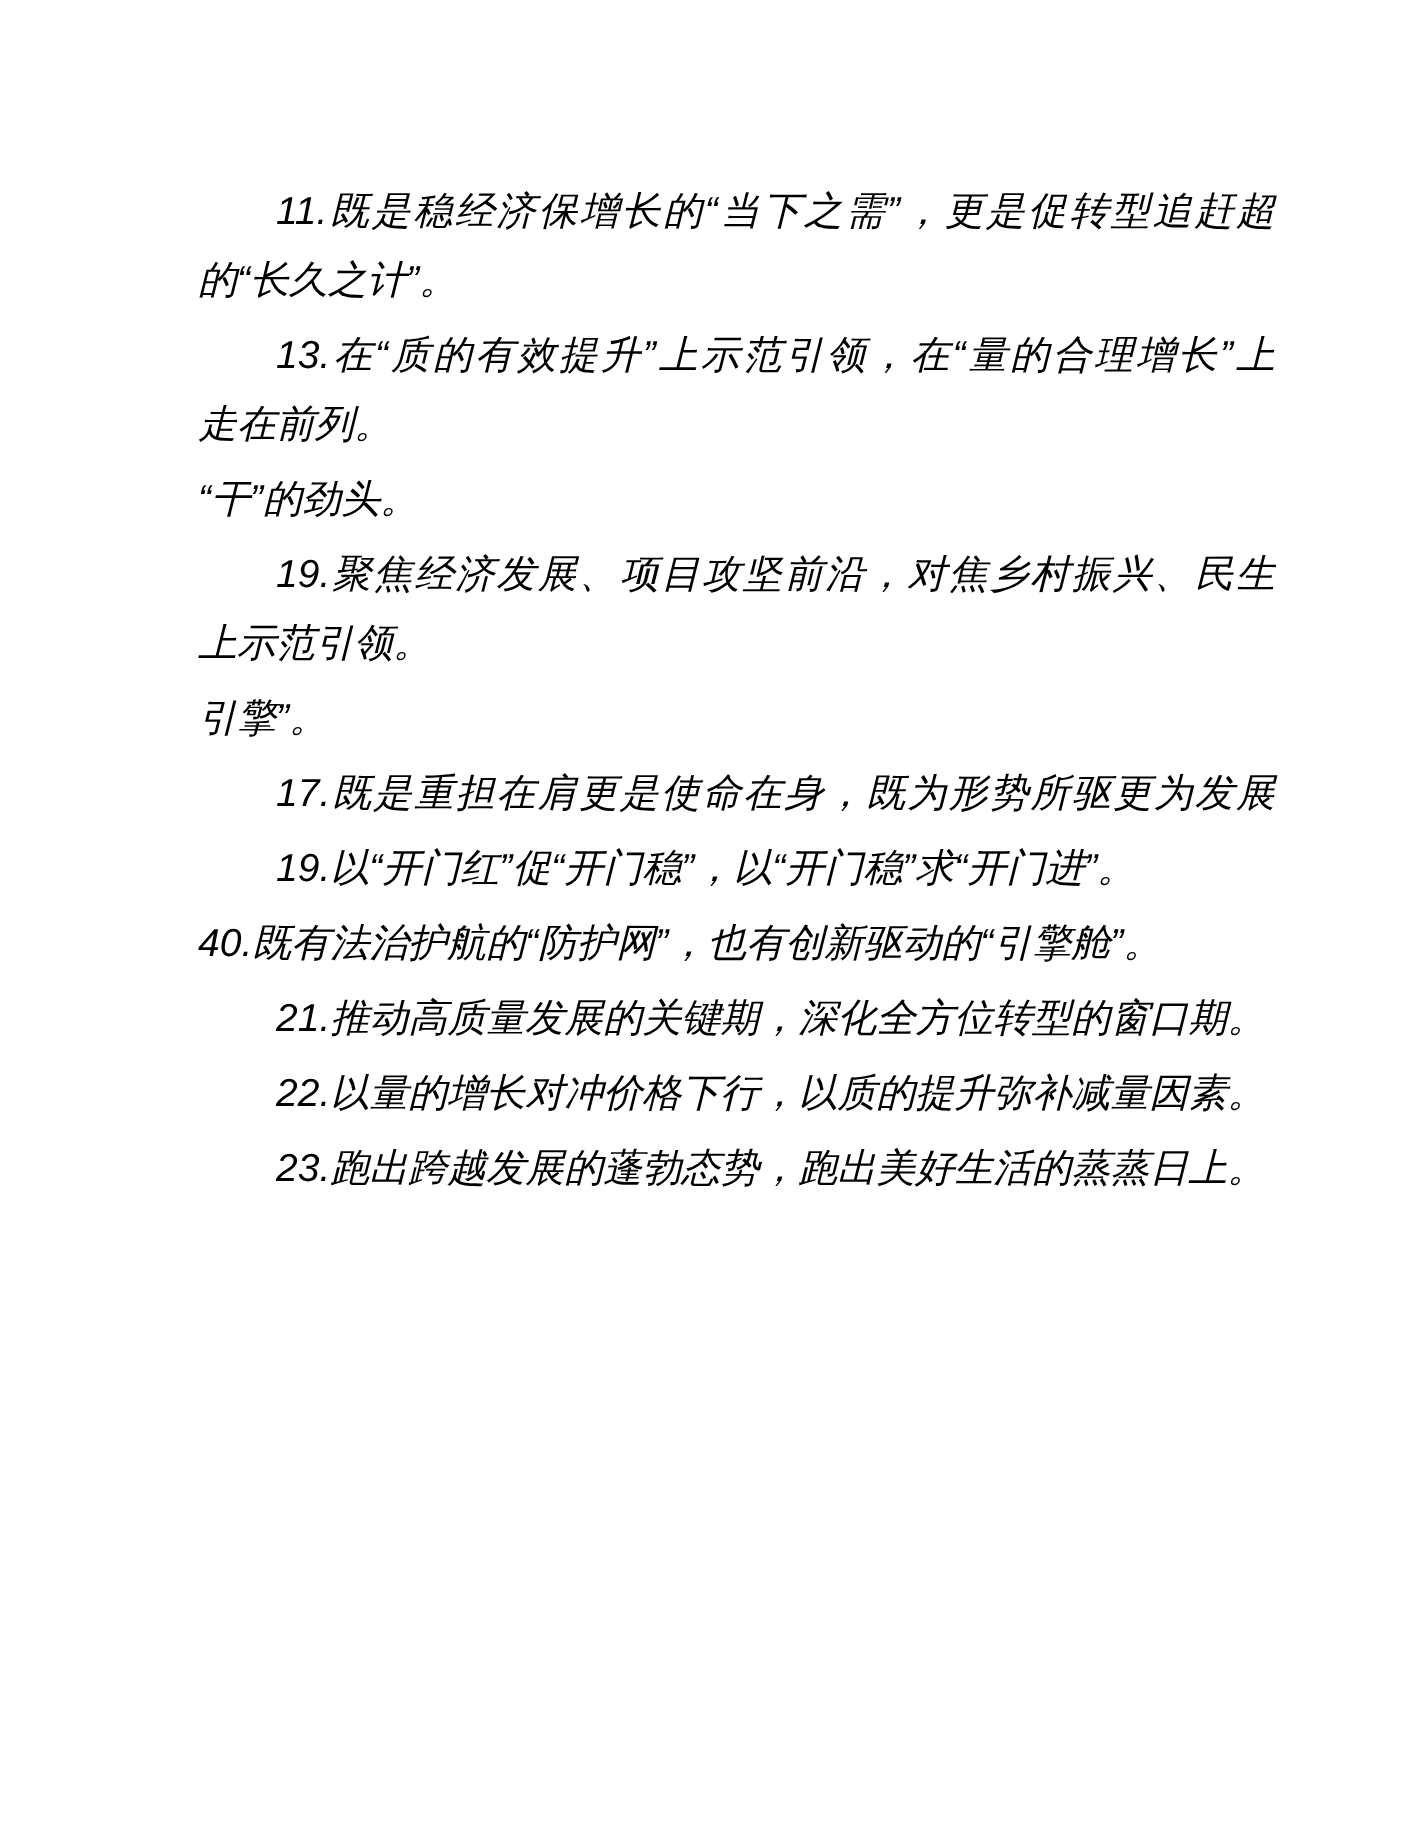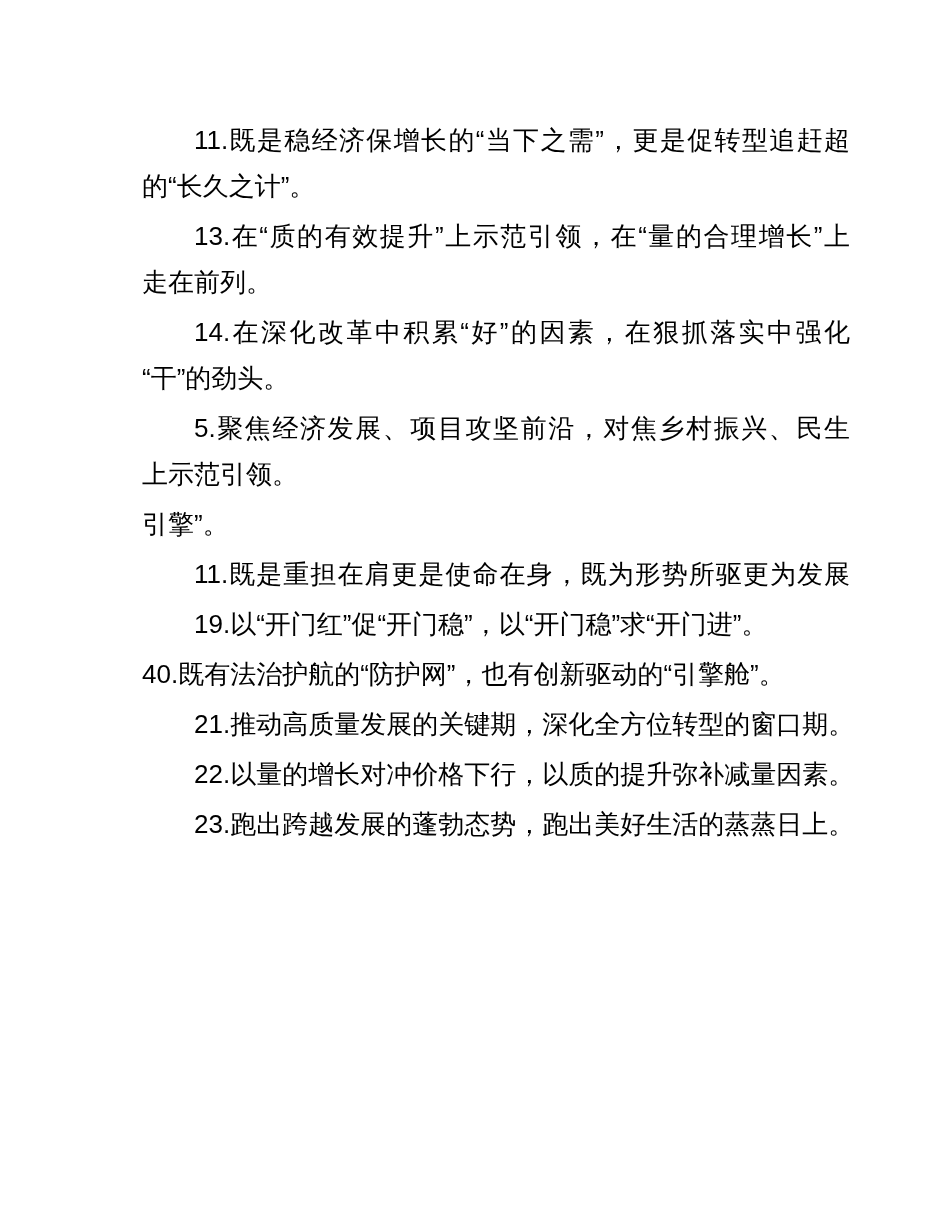--- a/index.html
+++ b/index.html
@@ -10,22 +10,23 @@
     overflow: hidden;
     font-family: "Liberation Sans", sans-serif;
   }
   .page {
     box-sizing: border-box;
     width: 950px;
     height: 1230px;
     padding: 117px 100px 0 132px;
   }
   .para {
-    margin: 0 0 4px 10px;
+    margin: 0 0 4px 0;
     padding: 0;
+    font-style: italic;
   }
   .ln {
     display: block;
     font-size: 26px;
     line-height: 46px;
     color: #000000;
     white-space: nowrap;
   }
   
   .ind { padding-left: 52px; }
@@ -45,35 +46,34 @@
     <span class="ln">的“长久之计”。</span>
   </p>
 
 
   <p class="para">
     <span class="ln ind fit">13.在“质的有效提升”上示范引领，在“量的合理增长”上</span>
     <span class="ln">走在前列。</span>
   </p>
 
   <p class="para">
-    <span class="ln ind fit">14.在深化改革中积累“好”的因素，在狠抓落实中强化</span>
     <span class="ln">“干”的劲头。</span>
   </p>
 
   <p class="para">
-    <span class="ln ind fit">5.聚焦经济发展、项目攻坚前沿，对焦乡村振兴、民生</span>
+    <span class="ln ind fit">19.聚焦经济发展、项目攻坚前沿，对焦乡村振兴、民生</span>
     <span class="ln">上示范引领。</span>
   </p>
 
   <p class="para">
     <span class="ln">引擎”。</span>
   </p>
 
   <p class="para">
-    <span class="ln ind fit">11.既是重担在肩更是使命在身，既为形势所驱更为发展</span>
+    <span class="ln ind fit">17.既是重担在肩更是使命在身，既为形势所驱更为发展</span>
   </p>
 
 
   <p class="para">
     <span class="ln ind">19.以“开门红”促“开门稳”，以“开门稳”求“开门进”。</span>
   </p>
 
   <p class="para">
     <span class="ln">40.既有法治护航的“防护网”，也有创新驱动的“引擎舱”。</span>
   </p>

